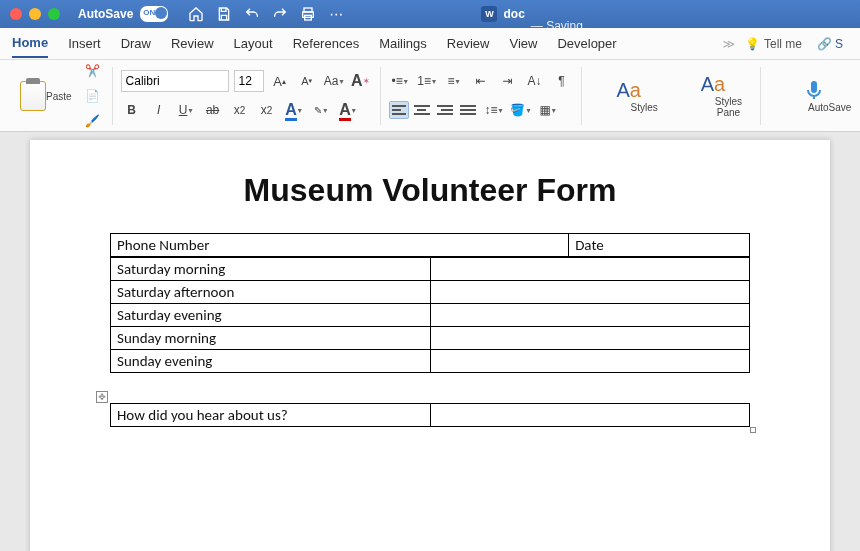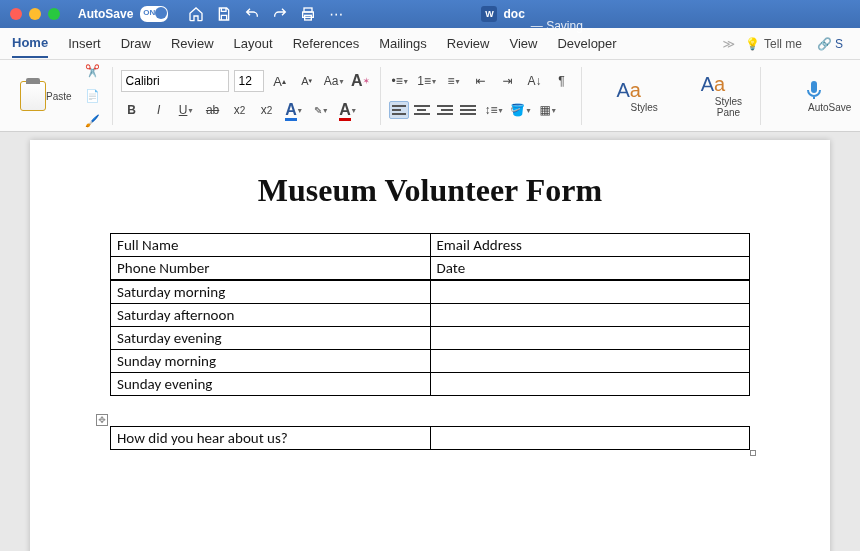--- a/index.html
+++ b/index.html
@@ -60,21 +60,21 @@
     .styles-aa { font-size:20px; font-weight:500;}
     .styles-aa .a1 { color:#2b579a;}
     .styles-aa .a2 { color:#d08030;}
     .styles-label { font-size:10px; color:#444;margin-left:31px;}
     .dictate-big { display:flex; flex-direction:column; align-items:center; padding:2px 8px; cursor:pointer;}
     .mic-icon { width:24px; height:24px; }
     
     .workspace { background: #e8e8e8; height: calc(551px - 28px - 32px - 72px); overflow:auto; display:flex; justify-content:center; padding-top:0;}
     .page { background: #fff; width: 800px; min-height: 900px; margin-top: 8px; box-shadow: 0 0 6px rgba(0,0,0,0.2); padding: 26px 80px 40px 80px; position:relative;}
     
-    .doc-heading { font-family: Liberation Serif, serif; font-size: 32px; text-align:center; margin: 6px 0 24px 0; color:#111; }
+    .doc-heading { font-family: Liberation Sans, sans-serif; font-size: 32px; text-align:center; margin: 6px 0 24px 0; color:#111; }
     
     .form-table { border-collapse: collapse; width: 100%; font-family: Calibri, sans-serif; font-size: 15px; color:#111;}
     .form-table td { border: 1px solid #000; padding: 2px 6px; height:21px;}
     .section-label { font-family: Calibri, sans-serif; font-size: 15px; margin: 18px 0 2px 0; color:#111;}
     .table-move-handle { position:absolute; width:12px; height:12px; border:1px solid #888; background:#fff; font-size:9px; line-height:10px; text-align:center; color:#888;}
     .table-resize-handle { position:absolute; width:6px; height:6px; border:1px solid #888; background:#fff;}
   </style>
 </head>
 <body>
 
@@ -266,24 +266,20 @@
     </div>
   </div>
 </div>
 
 <div class="workspace">
   <div class="page">
     <h1 class="doc-heading">Museum Volunteer Form</h1>
 
     <table class="form-table">
       <tbody>
-          <tr>
-        <td style="width:50%">Full Name</td>
-        <td style="width:50%">Email Address</td>
-      </tr>
       <tr>
         <td>Phone Number</td>
         <td>Date</td>
       </tr>
     </tbody>
       </table>
 
     <table class="form-table">
       <tbody>
           <tr>

